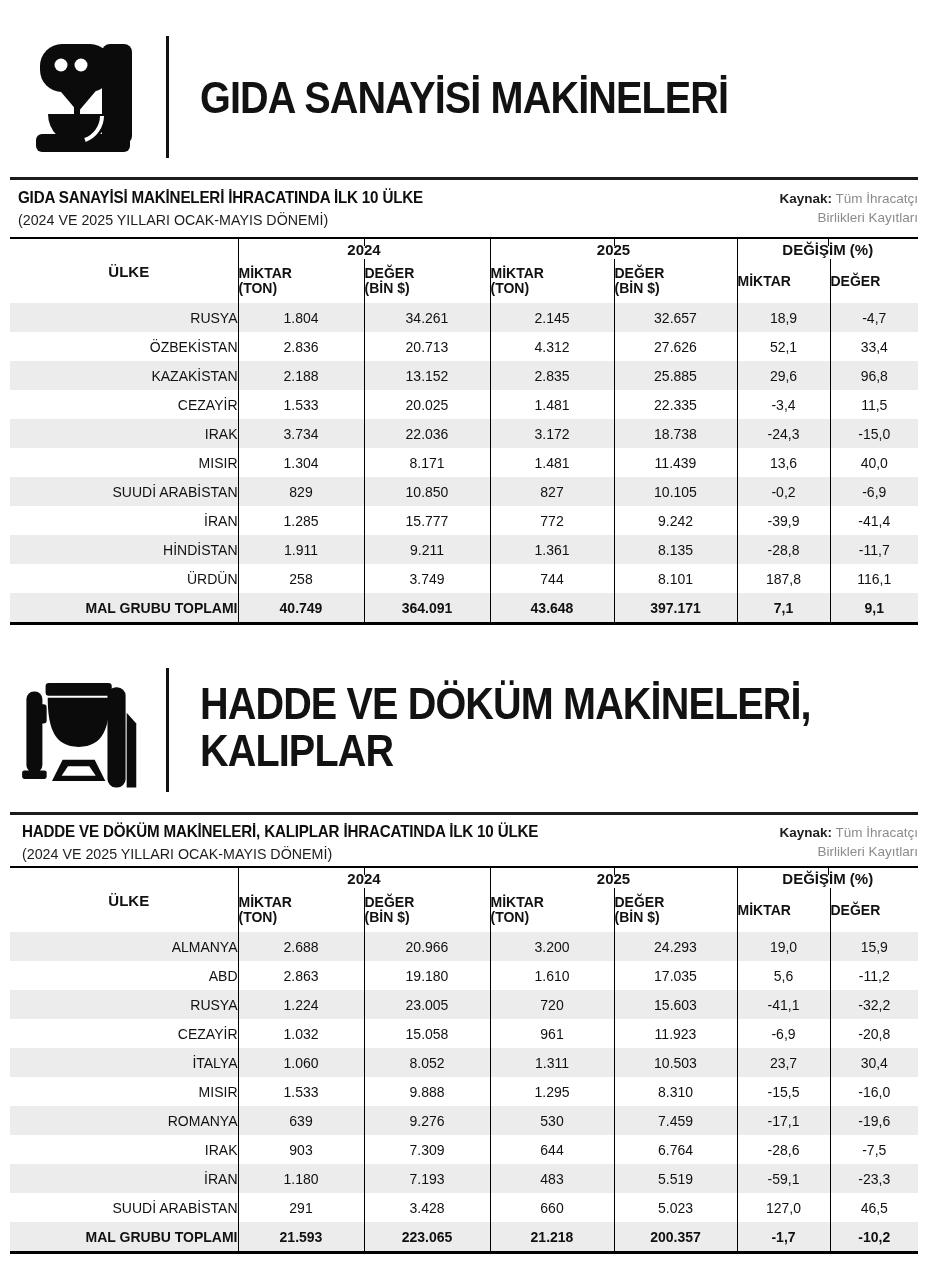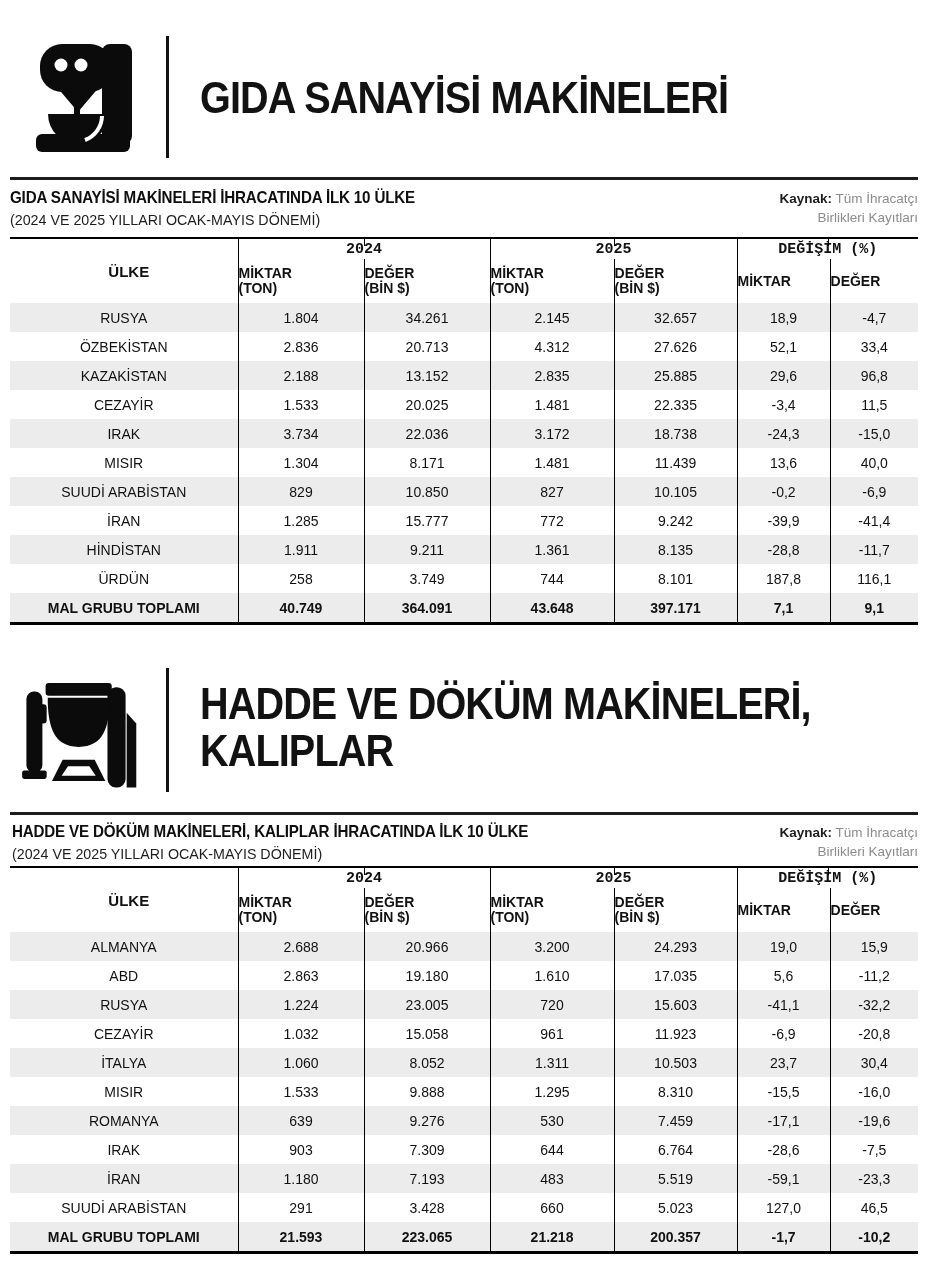--- a/index.html
+++ b/index.html
@@ -22,28 +22,28 @@
   .source .src-label{color:#1d1d1d;font-weight:700;}
 
   
   table.tbl{border-collapse:collapse;table-layout:fixed;width:908px;
             border-top:2.5px solid #000;border-bottom:3px solid #000;font-size:14px;}
   table.tbl th,table.tbl td{padding:0;margin:0;}
   .year-row{height:21px;}
   .label-row{height:44px;}
   th{font-weight:700;}
   .th-country{text-align:center;padding-left:10px !important;vertical-align:middle;font-size:15px;}
-  .th-year{font-size:15px;vertical-align:middle;position:relative;font-family:Liberation Mono, monospace;}
+  .th-year{font-size:15px;vertical-align:middle;position:relative;}
   .th-year::after{content:'';position:absolute;left:50%;top:0;width:1px;height:7px;background:#000;}
   .label-row th{font-size:14px;line-height:15px;vertical-align:middle;text-align:left;}
   .label-row th span{display:block;}
   .b-strong{border-left:1.5px solid #000;}
   .b-thin{border-left:1px solid #000;}
   tbody td{height:29px;}
-  td.c-country{text-align:center;padding-left:10px;}
+  td.c-country{text-align:right;padding-left:10px;}
   td.c-num{text-align:center;}
   tbody tr:nth-child(odd){background:#ececec;}
   tfoot tr{background:#ececec;margin-left:30px;}
   tfoot td{font-weight:700;height:29px;}
 </style>
 </head>
 <body>
 
 <div class="abs icon-box" style="left:22px;top:32px;">
   <svg width="124" height="122" viewBox="0 0 124 122" xmlns="http://www.w3.org/2000/svg">
@@ -60,21 +60,21 @@
     <path d="M80 84 a26 26 0 0 1 -17 24" stroke="#ffffff" stroke-width="4" fill="none"></path>
   </svg>
 </div>
 <div class="abs v-divider" style="left:166px;top:36px;height:122px;"></div>
 <div class="abs big-title" style="left:200px;top:74px;">
   <div>GIDA SANAYİSİ MAKİNELERİ</div>
 </div>
 
 <div class="abs rule" style="top:177px;"></div>
 
-<div class="abs" style="left:10px;top:188px;">
+<div class="abs" style="left:18px;top:188px;">
   <div class="tbl-heading">GIDA SANAYİSİ MAKİNELERİ İHRACATINDA İLK 10 ÜLKE</div>
   <div class="tbl-sub">(2024 VE 2025 YILLARI OCAK-MAYIS DÖNEMİ)</div>
 </div>
 <div class="abs source" style="right:10px;top:189px;">
   <span class="src-label">Kaynak:</span>
   <span>Tüm İhracatçı</span><br>
   <span>Birlikleri Kayıtları</span>
 </div>
 
 <table class="tbl abs" style="left:10px;top:237px;">
@@ -237,21 +237,21 @@
   </svg>
 </div>
 <div class="abs v-divider" style="left:166px;top:668px;height:124px;"></div>
 <div class="abs big-title" style="left:200px;top:680px;">
   <div>HADDE VE DÖKÜM MAKİNELERİ,</div>
   <div>KALIPLAR</div>
 </div>
 
 <div class="abs rule" style="top:812px;"></div>
 
-<div class="abs" style="left:12px;top:822px;">
+<div class="abs" style="left:22px;top:822px;">
   <div class="tbl-heading">HADDE VE DÖKÜM MAKİNELERİ, KALIPLAR İHRACATINDA İLK 10 ÜLKE</div>
   <div class="tbl-sub">(2024 VE 2025 YILLARI OCAK-MAYIS DÖNEMİ)</div>
 </div>
 <div class="abs source" style="right:10px;top:823px;">
   <span class="src-label">Kaynak:</span>
   <span>Tüm İhracatçı</span><br>
   <span>Birlikleri Kayıtları</span>
 </div>
 
 <table class="tbl abs" style="left:10px;top:866px;">

